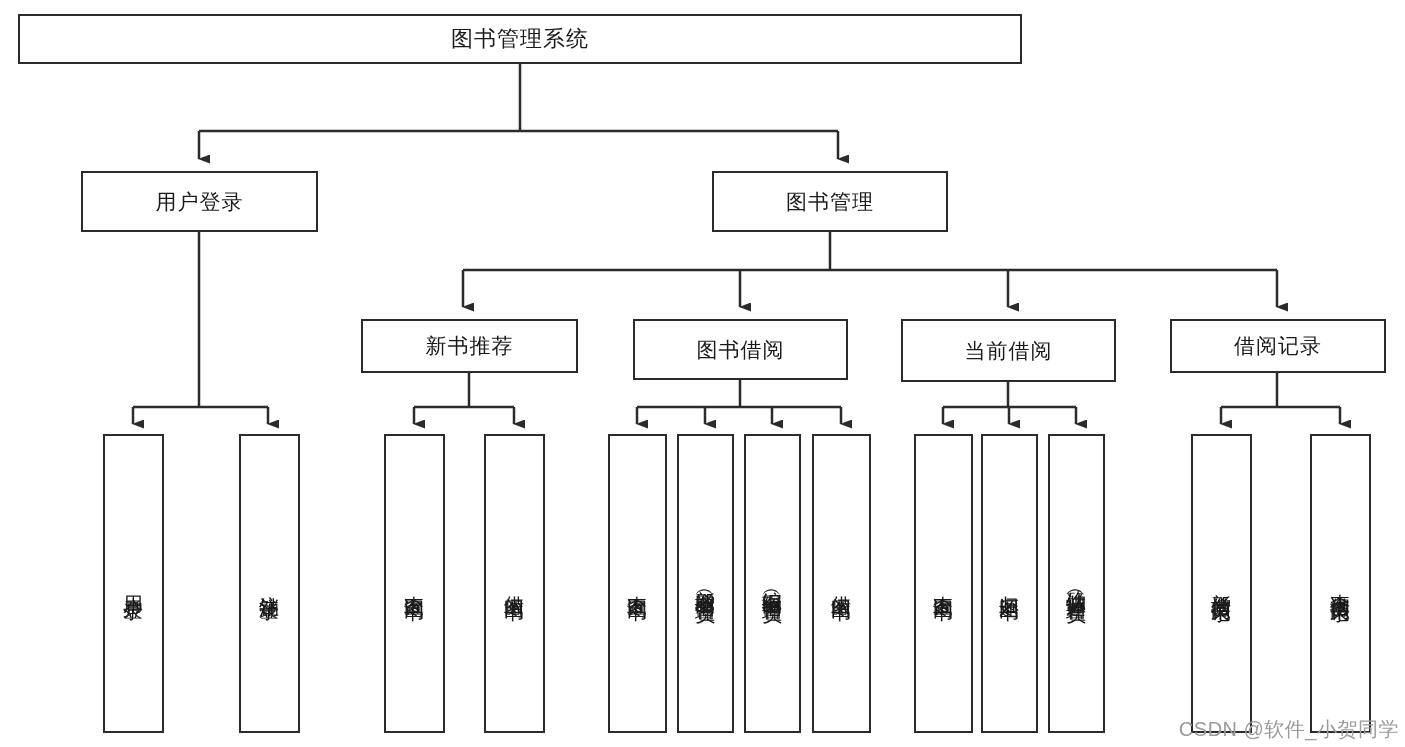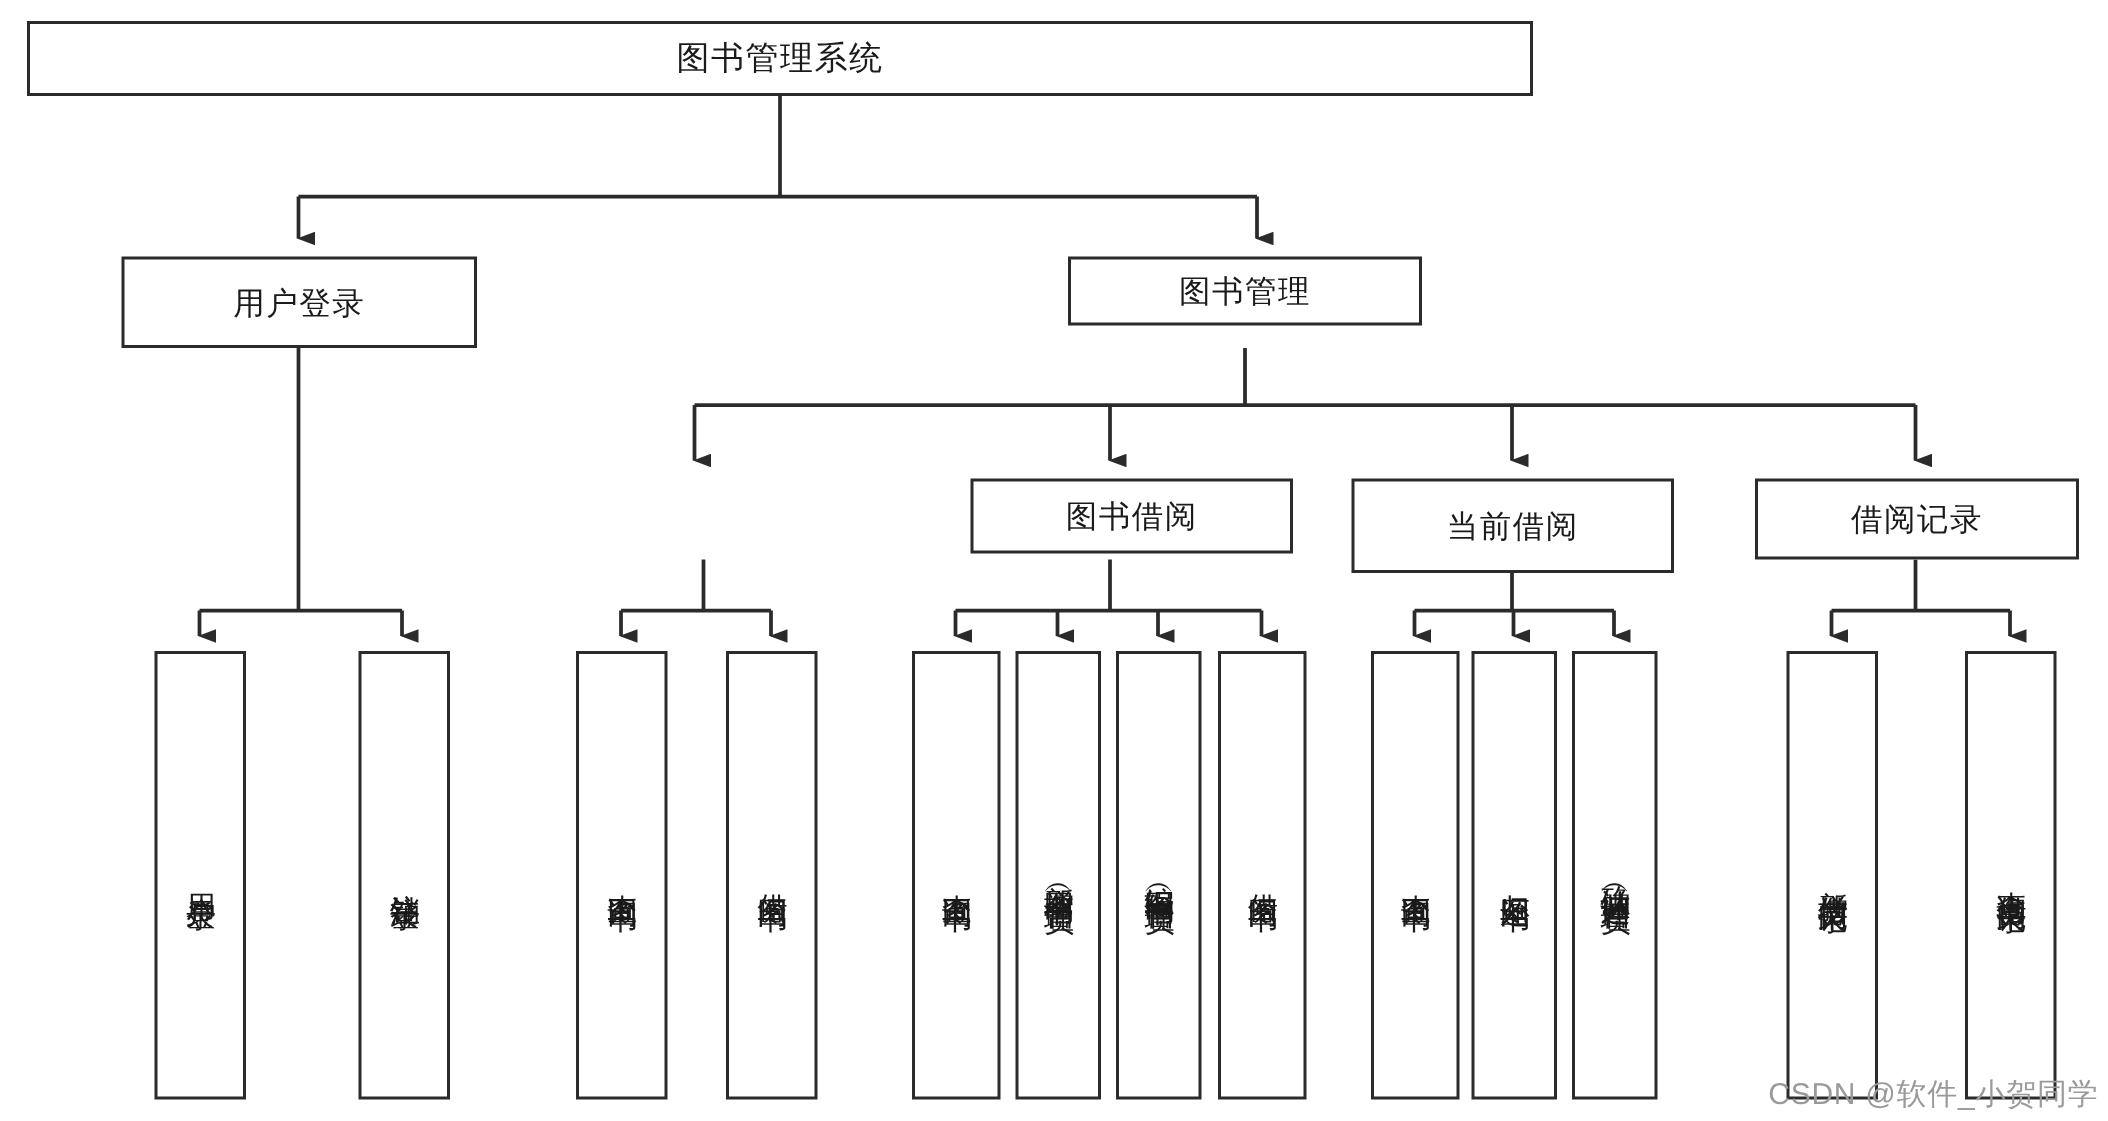--- a/index.html
+++ b/index.html
@@ -103,25 +103,28 @@
     </g>
   </svg>
 
   <div class="node h root" style="left:18px;top:14px;width:1004px;height:50px;">
     <span>图书管理系统</span>
   </div>
 
   <div class="node h" style="left:81px;top:171px;width:237px;height:61px;">
     <span>用户登录</span>
   </div>
-  <div class="node h" style="left:712px;top:171px;width:236px;height:46px;">
+  <div class="node h" style="left:712px;top:171px;width:236px;height:61px;">
     <span>图书管理</span>
   </div>
 
-  <div class="node h" style="left:647px;top:319px;width:215px;height:50px;">
+  <div class="node h" style="left:361px;top:319px;width:217px;height:54px;">
+    <span>新书推荐</span>
+  </div>
+  <div class="node h" style="left:633px;top:319px;width:215px;height:61px;">
     <span>图书借阅</span>
   </div>
   <div class="node h" style="left:901px;top:319px;width:215px;height:63px;">
     <span>当前借阅</span>
   </div>
   <div class="node h" style="left:1170px;top:319px;width:216px;height:54px;text-align:right;">
     <span>借阅记录</span>
   </div>
 
   <div class="node v" style="left:103px;top:434px;width:61px;height:299px;">

